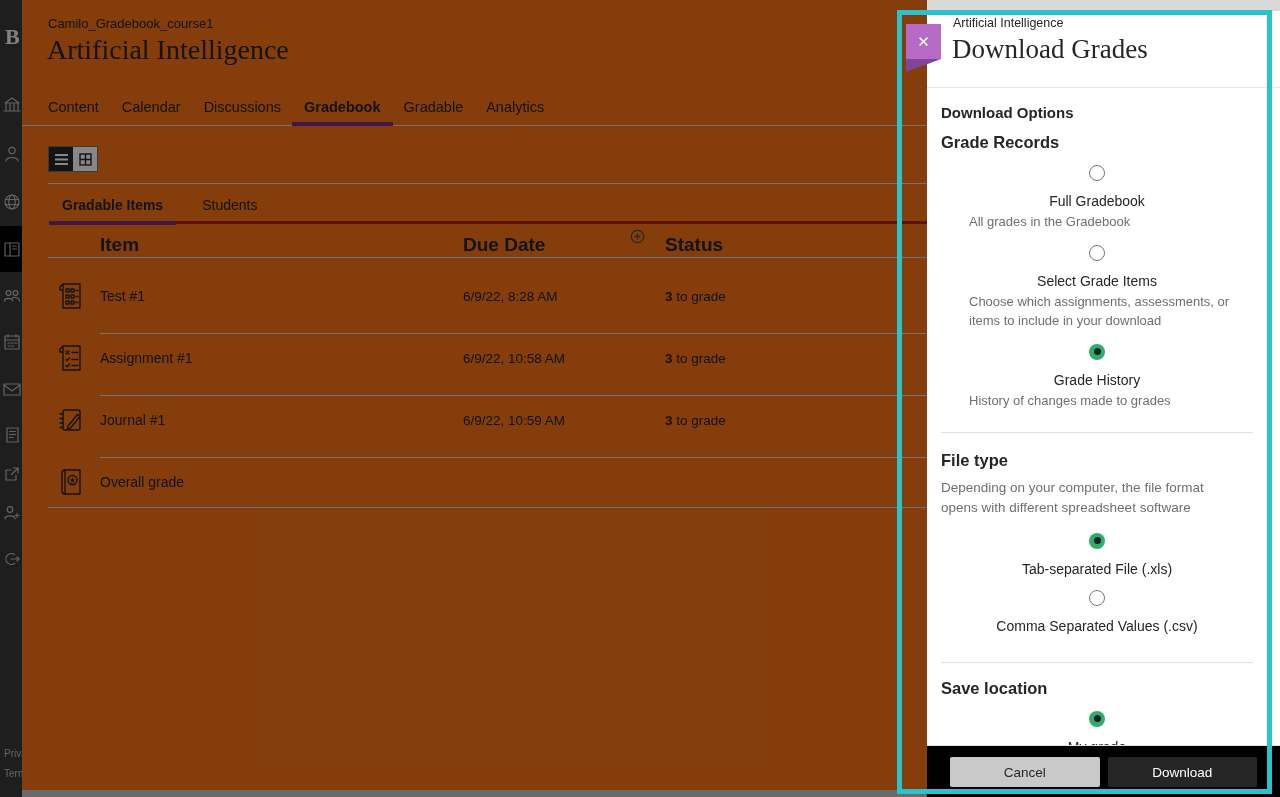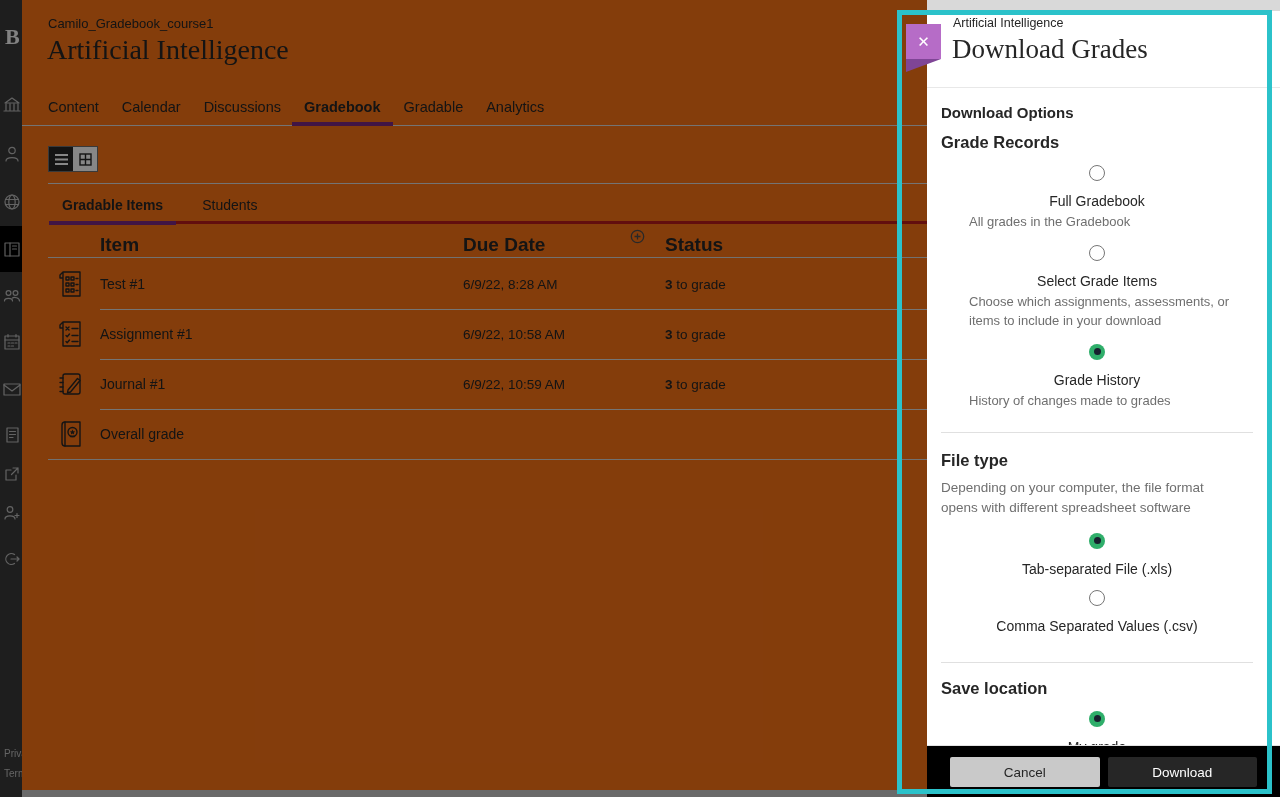--- a/index.html
+++ b/index.html
@@ -34,21 +34,21 @@
   .gb-tab.active { font-weight:bold; }
   .gb-tab.active::after { content:""; position:absolute; left:0; right:0; bottom:-2px; height:4px; background:#7b2982; }
 
   .tbl-head { position:absolute; left:26px; right:0; top:228px; height:30px; border-bottom:1px solid #d6d6d6; }
   .tbl-head .c { position:absolute; top:6px; font-size:19px; font-weight:600; color:#262626; }
   .col-item { left:52px; } .col-due { left:415px; } .col-status { left:617px; }
   .plus-circle { position:absolute; left:608px; top:229px; width:15px; height:15px; z-index:5; }
   .plus-circle svg { stroke:#4d4d4d; fill:none; stroke-width:1.3; }
 
   .tbl { position:absolute; left:26px; right:0; top:259px; border-bottom:1px solid #d6d6d6; }
-  .row { position:relative; height:50px; cursor:pointer; }
+  .row { position:relative; height:50px; cursor:pointer;margin-top:12px; }
   .row + .row::before { content:""; position:absolute; left:52px; right:0; top:0; height:1px; background:#dedede; }
   .row-icon { position:absolute; left:7px; top:9px; width:32px; height:32px; }
   .row-icon svg { stroke:#262626; fill:none; stroke-width:1.4; stroke-linecap:round; stroke-linejoin:round; }
   .row-label { position:absolute; left:52px; top:17px; font-size:14px; color:#262626; }
   .row-due { position:absolute; left:415px; top:18px; font-size:13.5px; color:#262626; }
   .row-status { position:absolute; left:617px; top:18px; font-size:13.5px; color:#262626; }
   .row-status b { font-weight:bold; }
   .bottom-strip { position:absolute; left:0; right:0; bottom:0; height:7px; background:#c9c9c9; }
 
   

